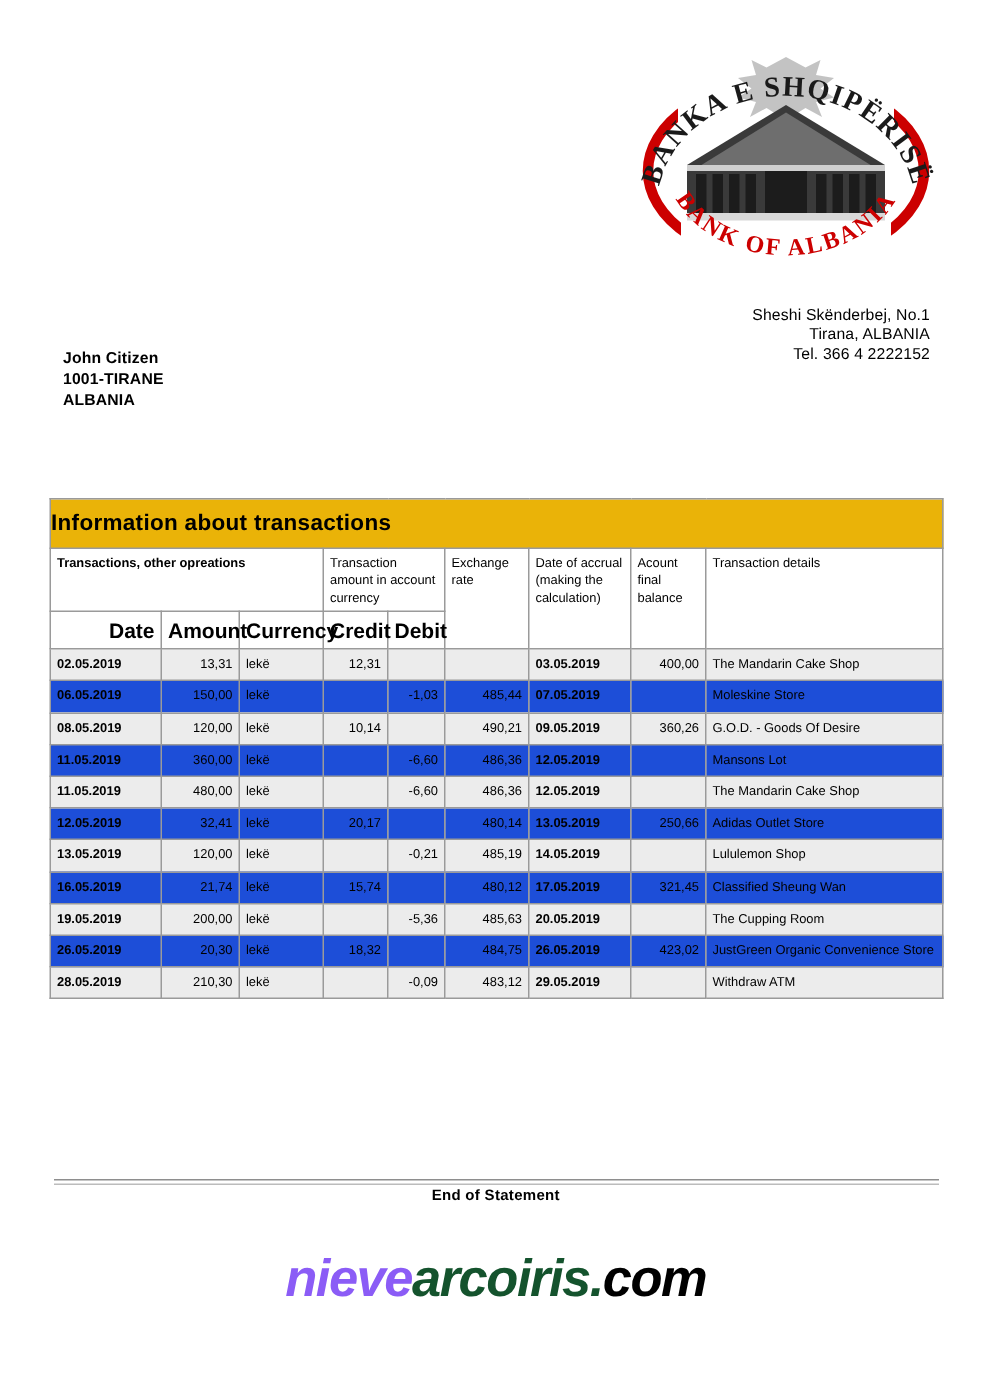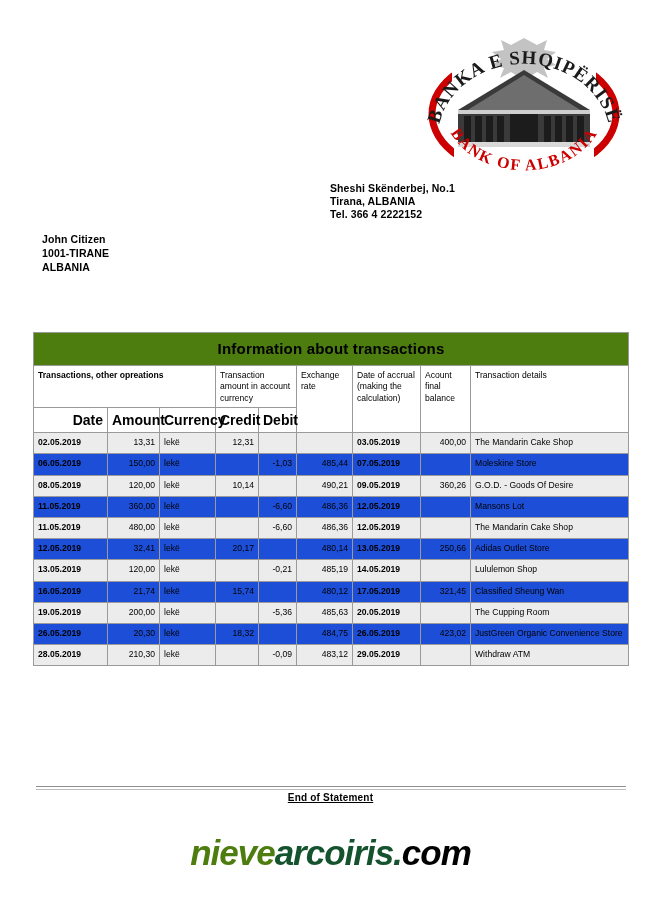--- a/index.html
+++ b/index.html
@@ -23,24 +23,25 @@
     top: 26px;
     width: 200px;
     height: 152px;
   }
   .logo-wrap svg { display: block; width: 100%; height: 100%; }
 
   
   .bank-address {
     position: absolute;
     left: 330px;
-    top: 182px;
+    top: 204px;
     width: 290px;
+    text-align: right;
     font-size: 10.5px;
-    font-weight: bold;
+    font-weight: normal;
     line-height: 13.2px;
     letter-spacing: 0.1px;
   }
 
   
   .cust-address {
     position: absolute;
     left: 42px;
     top: 232px;
     font-size: 10.5px;
@@ -58,22 +59,21 @@
     border-collapse: collapse;
     table-layout: fixed;
     font-size: 8.6px;
   }
   .stmt td, .stmt th {
     border: 1px solid #9a9a9a;
     padding: 0;
     vertical-align: top;
   }
   .title-cell {
-    background: #4d7c0f;
-    text-align: center;
+    background: #eab308;
     font-size: 15px;
     font-weight: bold;
     padding: 7px 0 8px 0 !important;
     letter-spacing: 0.2px;
   }
   .hdr {
     background: #ffffff;
     font-weight: bold;
     font-size: 8.6px;
     padding: 4px 4px 3px 4px !important;
@@ -117,37 +117,36 @@
   }
   .end-stmt {
     position: absolute;
     left: 0;
     top: 792px;
     width: 661px;
     text-align: center;
     font-size: 10px;
     font-weight: bold;
     letter-spacing: 0.2px;
-    text-decoration: underline;
   }
 
   
   .watermark {
     position: absolute;
     left: 0;
     top: 833px;
     width: 661px;
     text-align: center;
     font-size: 35px;
     font-weight: bold;
     font-style: italic;
     letter-spacing: -1px;
     white-space: nowrap;
   }
-  .wm-a { color: #4d7c0f; }
+  .wm-a { color: #8b5cf6; }
   .wm-b { color: #14532d; }
   .wm-c { color: #000000; }
 </style>
 </head>
 <body>
 
 <div class="logo-wrap">
   <svg viewBox="0 0 200 152" xmlns="http://www.w3.org/2000/svg">
     <defs>
       <path id="arcTop" d="M 16 96 A 86 74 0 0 1 184 96"></path>

